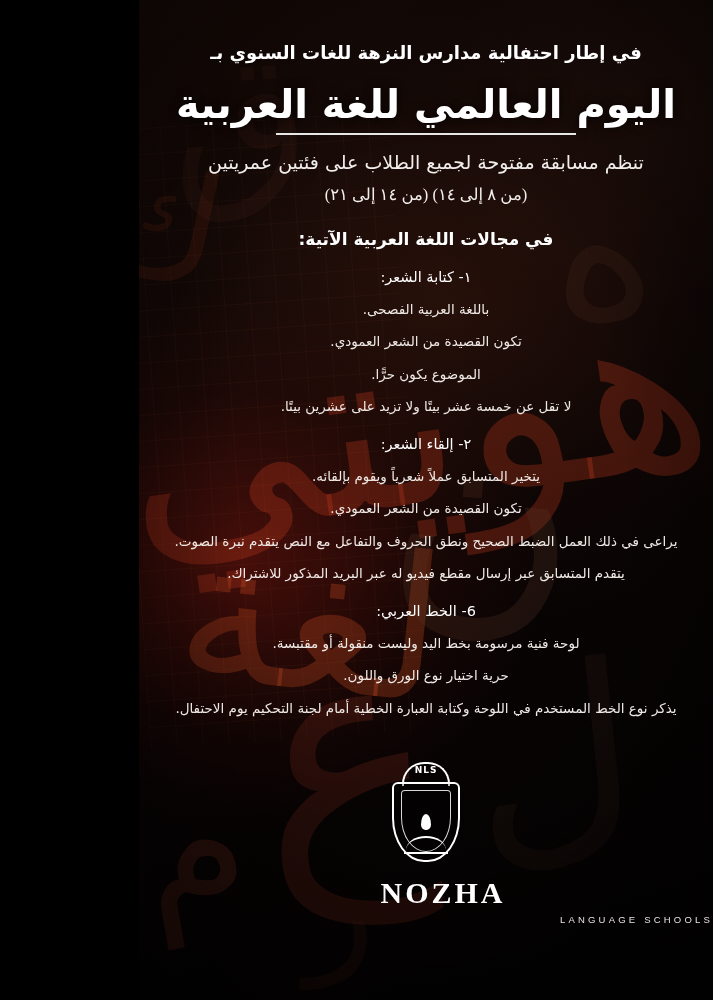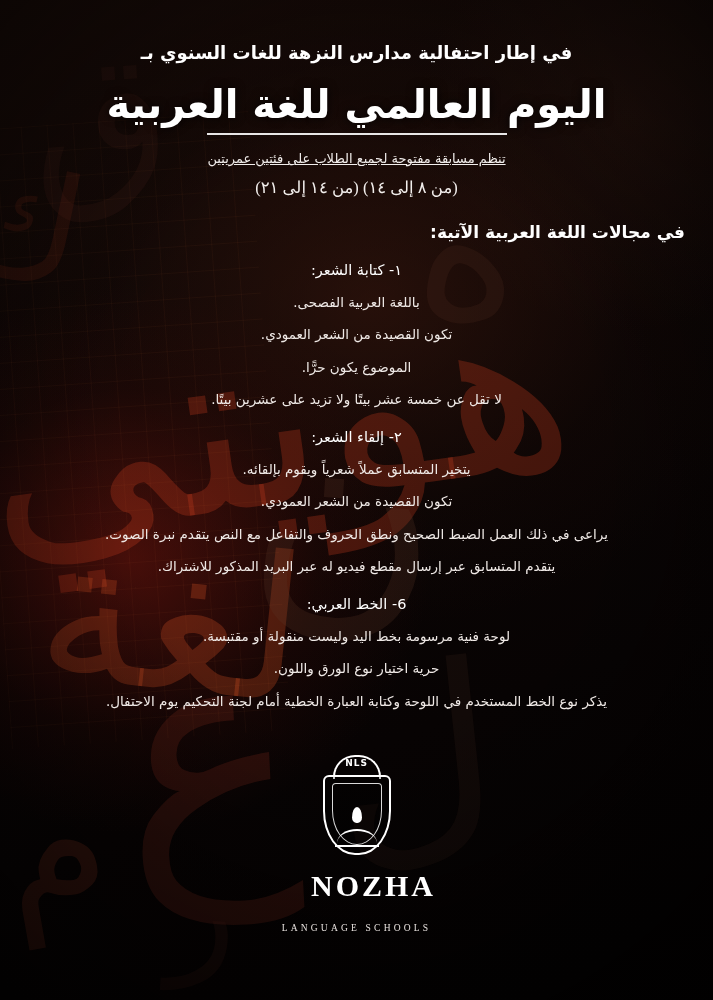--- a/index.html
+++ b/index.html
@@ -5,21 +5,21 @@
   html, body {
     margin: 0;
     padding: 0;
     background: #000;
   }
   body {
     font-family: "DejaVu Sans", sans-serif;
   }
   .poster {
     position: relative;
-    width: 713px;
+    width: 574px;
     height: 1000px;
     overflow: hidden;
     background: #0a0505;
     color: #ffffff;
   }
 
   
   .bg-base {
     position: absolute;
     inset: 0;
@@ -89,37 +89,35 @@
     text-shadow: 0 0 10px rgba(0,0,0,0.8);
   }
   .title-underline {
     width: 300px;
     height: 2px;
     margin: 2px auto 16px auto;
     background: #ffffff;
     opacity: 0.9;
   }
   .line-sub {
-    font-size: 13px;
+    font-size: 19px;
     margin: 10px 0 12px 0;
     color: #f2eeec;
-    text-decoration: underline;
   }
   .line-ages {
     font-size: 16.5px;
     margin: 2px 0 24px 0;
     color: #f2eeec;
     font-family: Liberation Serif, serif;
   }
   .section-head {
     font-size: 17px;
     font-weight: bold;
     margin: 18px 0 16px 0;
     color: #ffffff;
-    text-align: right;
   }
   .item-head {
     font-size: 14.5px;
     margin: 20px 0 14px 0;
     color: #ffffff;
     text-align: center;
   }
   .item-line {
     font-size: 13.5px;
     margin: 12px 0;
@@ -214,25 +212,26 @@
   .logo-name {
     font-family: "Liberation Serif", serif;
     font-size: 30px;
     letter-spacing: 3px;
     font-weight: bold;
     color: #ffffff;
     margin-top: 10px;
     padding-left: 34px;
   }
   .logo-tag {
-    font-family: Liberation Serif, serif;
+    font-family: Liberation Sans, sans-serif;
     font-size: 9.5px;
     letter-spacing: 3.2px;
     color: #e8e2df;
-    margin-top: 20px;
+    margin-top: 4px;
+    text-align: right;
   }
 </style>
 </head>
 <body>
 
 <div class="poster">
 
   <div class="bg-base"></div>
 
   <div class="calli c1">هويتي</div>

